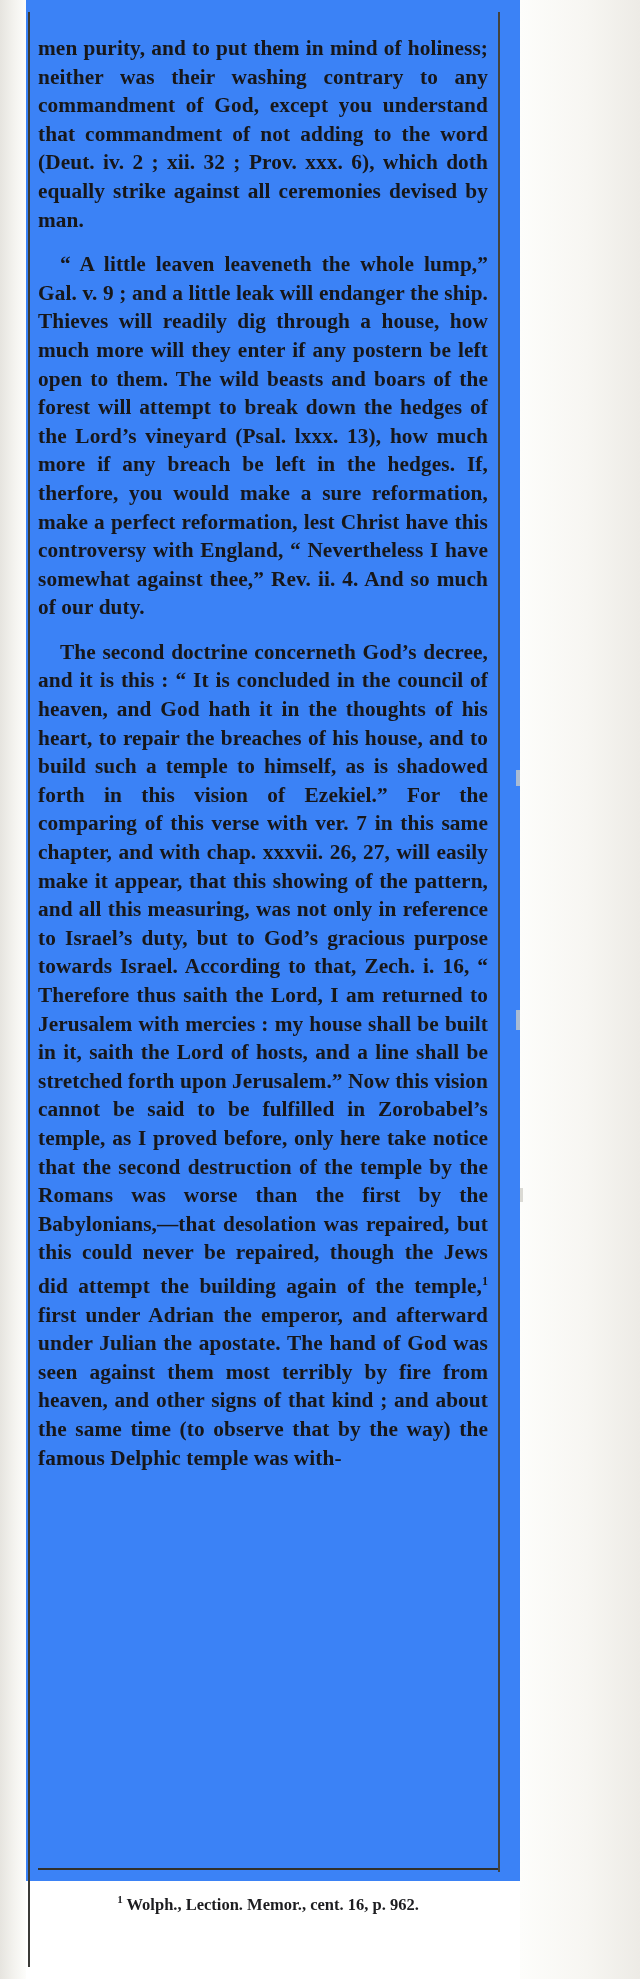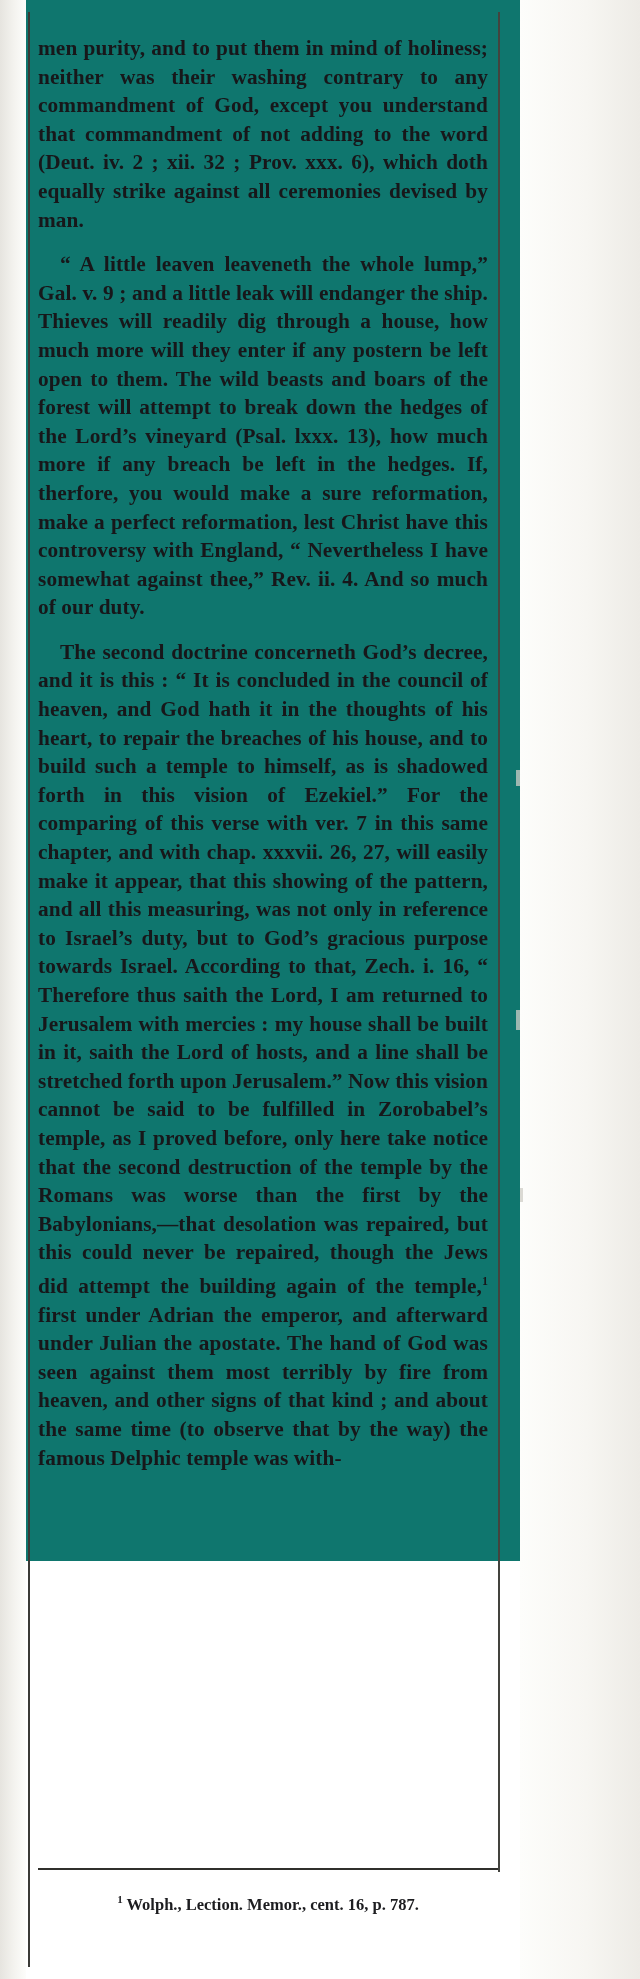--- a/index.html
+++ b/index.html
@@ -10,22 +10,22 @@
   body {
     width: 640px;
     height: 1979px;
     font-family: "Liberation Serif", serif;
     color: #1a1a1a;
     overflow: hidden;
   }
   .page {
     position: relative;
     width: 640px;
-    height: 1561px;
-    background: #0f766e;
+    height: 1881px;
+    background: #3b82f6;
     box-sizing: border-box;
   }
   
   .edge-left {
     position: absolute;
     left: 0;
     top: 0;
     width: 26px;
     height: 1979px;
     background: linear-gradient(to right, #e6e4df 0%, #f4f3ef 55%, #fdfdfb 100%);
@@ -133,15 +133,15 @@
     <p class="para">men purity, and to put them in mind of holiness; neither was their washing contrary to any commandment of God, except you understand that commandment of not adding to the word (Deut. iv. 2 ; xii. 32 ; Prov. xxx. 6), which doth equally strike against all ceremonies devised by man.</p>
 
     <p class="para indent">“ A little leaven leaveneth the whole lump,” Gal. v. 9 ; and a little leak will endanger the ship.   Thieves will readily dig through a house, how much more will they enter if any postern be left open to them. The wild beasts and boars of the forest will attempt to break down the hedges of the Lord’s vineyard (Psal. lxxx. 13), how much more if any breach be left in the hedges. If, therfore, you would make a sure reformation, make a perfect reformation, lest Christ have this controversy with England, “ Nevertheless I have somewhat against thee,” Rev. ii. 4.   And so much of our duty.</p>
 
     <p class="para indent"><span>The second doctrine concerneth God’s decree, and it is this : “ It is concluded in the council of heaven, and God hath it in the thoughts of his heart, to repair the breaches of his house, and to build such a temple to himself, as is shadowed forth in this vision of Ezekiel.”   For the comparing of this verse with ver. 7 in this same chapter, and with chap. xxxvii. 26, 27, will easily make it appear, that this showing of the pattern, and all this measuring, was not only in reference to Israel’s duty, but to God’s gracious purpose towards Israel. According to that, Zech. i. 16, “ Therefore thus saith the Lord, I am returned to Jerusalem with mercies : my house shall be built in it, saith the Lord of hosts, and a line shall be stretched forth upon Jerusalem.”   Now this vision cannot be said to be fulfilled in Zorobabel’s temple, as I proved before, only here take notice that the second destruction of the temple by the Romans was worse than the first by the Babylonians,—that desolation was repaired, but this could never be repaired, though the Jews did attempt the building again of the temple,</span><sup class="fnmark">1</sup><span> first under Adrian the emperor, and afterward under Julian the apostate.   The hand of God was seen against them most terribly by fire from heaven, and other signs of that kind ; and about the same time (to observe that by the way) the famous Delphic temple was with-</span></p>
 
   </div>
 
   <div class="footnote-rule"></div>
 
-  <div class="footnote"><sup>1</sup> <span>Wolph., Lection. Memor., cent. 16, p. 787.</span></div>
+  <div class="footnote"><sup>1</sup> <span>Wolph., Lection. Memor., cent. 16, p. 962.</span></div>
 
 </div>
 
 </body></html>

